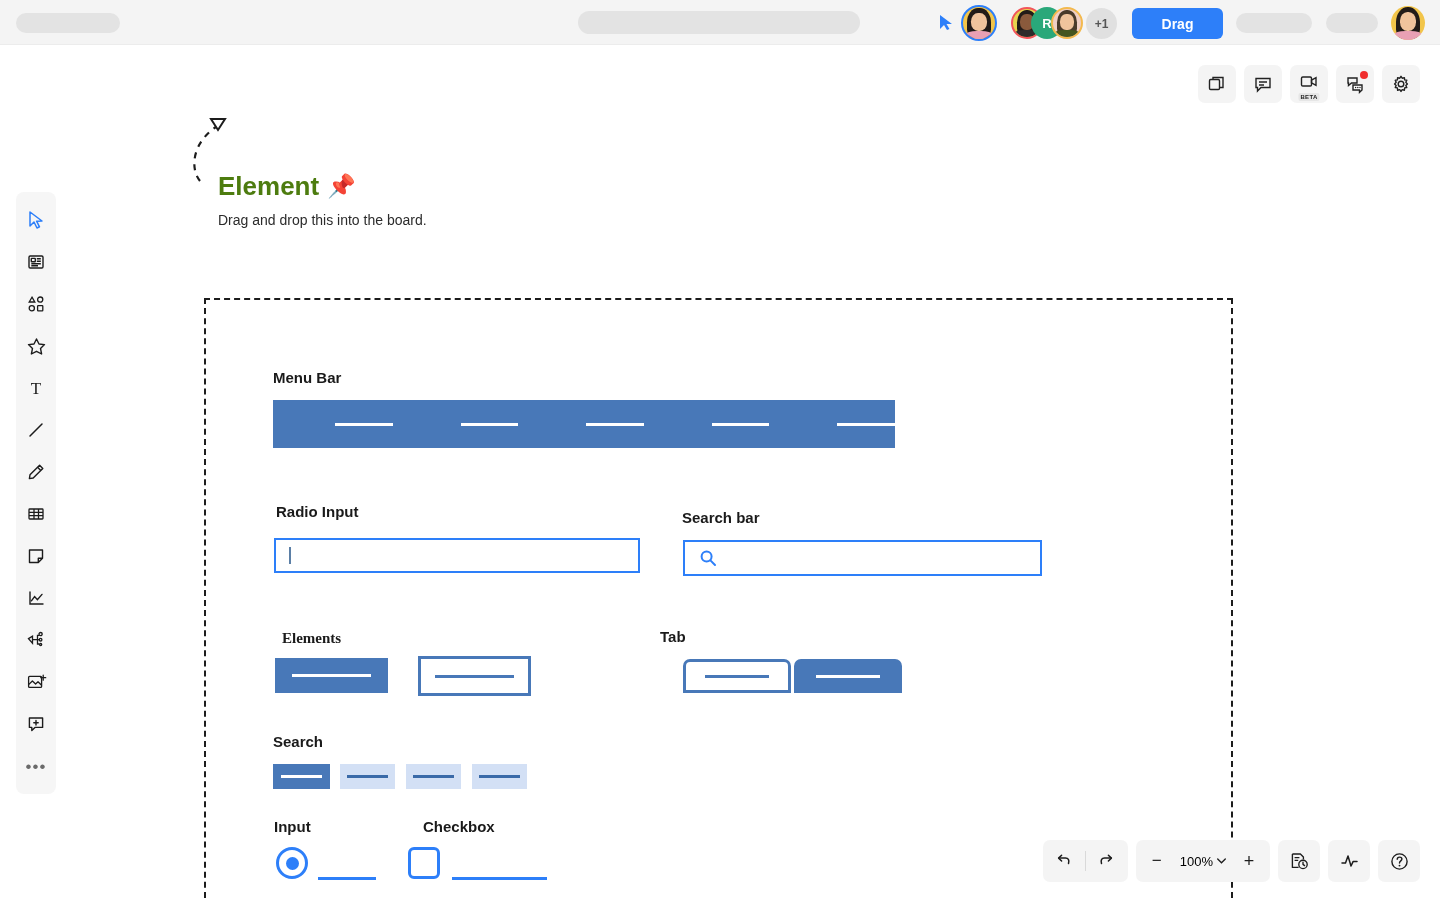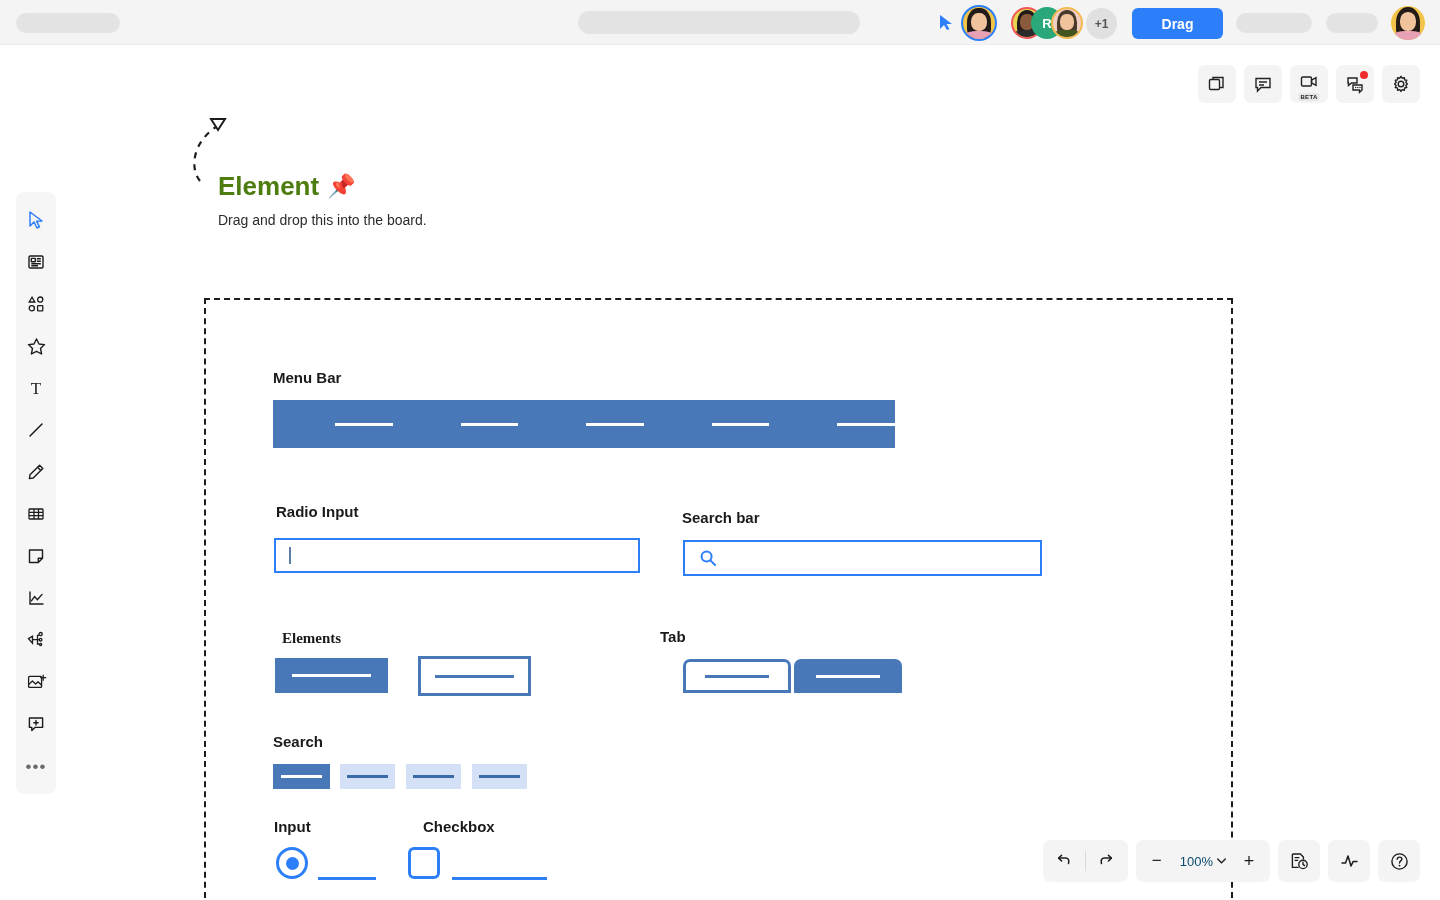--- a/index.html
+++ b/index.html
@@ -248,21 +248,21 @@
     background: #f4f4f4; border-radius: 7px; height: 42px;
     display: flex; align-items: center;
   }
   .bb-btn {
     width: 42px; height: 42px;
     display: flex; align-items: center; justify-content: center;
     background: transparent; border: none; cursor: pointer;
   }
   .bb-div { width: 1px; height: 20px; background: #d9d9d9; }
   .zoom-val {
-    font-size: 13px; color: #0c4a6e;
+    font-size: 13px; color: #000000;
     display: flex; align-items: center; gap: 4px;
     padding: 0 2px; cursor: pointer;
   }
   .single-btn {
     width: 42px; height: 42px; background: #f4f4f4;
     border-radius: 7px; border: none; cursor: pointer;
     display: flex; align-items: center; justify-content: center;
   }
 </style>
 </head>

